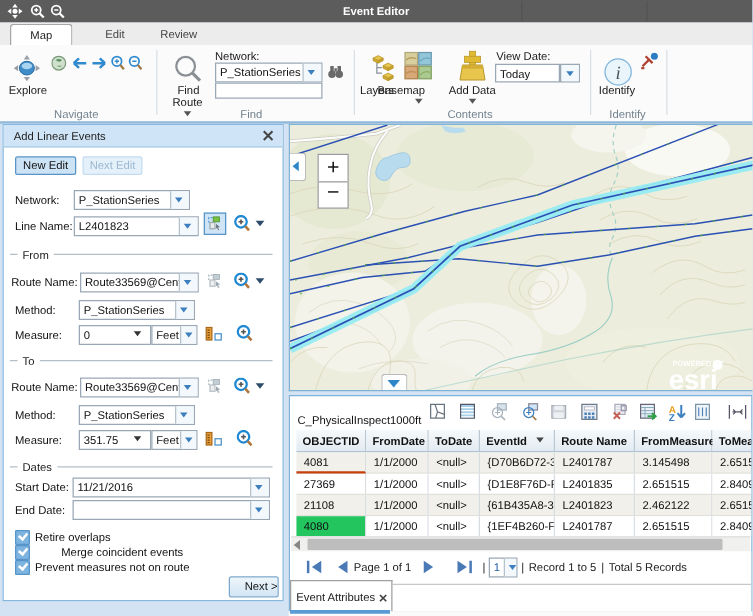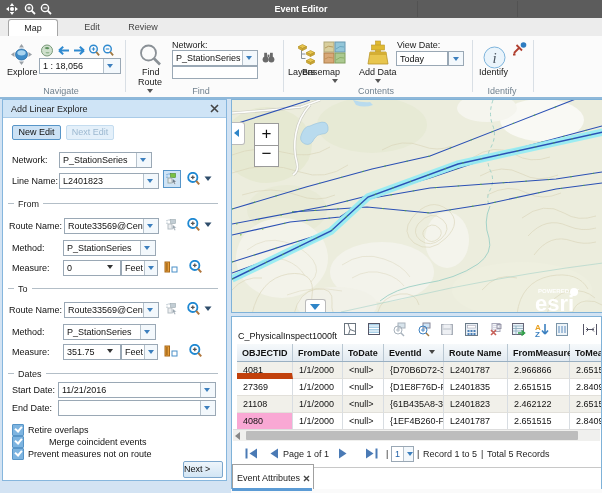--- a/index.html
+++ b/index.html
@@ -79,24 +79,20 @@
     <path d="M3.5 4 q2.6 -1.8 5 0 q-1.7 2.6 -5 0 M4.3 8.5 q2.6 1.7 4.3 0" fill="#5d8f5d"></path>
     <path d="M18 6.5 h10 M18 6.5 l4.2 -3.8 M18 6.5 l4.2 3.8" stroke="#2f8ad0" stroke-width="2" fill="none"></path>
     <path d="M43 6.5 h-10 M43 6.5 l-4.2 -3.8 M43 6.5 l-4.2 3.8" stroke="#2f8ad0" stroke-width="2" fill="none"></path>
     <circle cx="52.5" cy="5" r="3.8" fill="none" stroke="#2f8ad0" stroke-width="1.4"></circle>
     <path d="M50.8 5 h3.4 M52.5 3.3 v3.4" stroke="#2f8ad0" stroke-width="1.1"></path>
     <path d="M55.3 8 l2.8 3.4" stroke="#a07840" stroke-width="1.8"></path>
     <circle cx="66.5" cy="5" r="3.8" fill="none" stroke="#2f8ad0" stroke-width="1.4"></circle>
     <path d="M64.8 5 h3.4" stroke="#2f8ad0" stroke-width="1.1"></path>
     <path d="M69.3 8 l2.8 3.4" stroke="#a07840" stroke-width="1.8"></path>
   </svg>
-  <div class="combo" style="left:39px;top:22px;width:80px;height:14px;">
-      <div class="txt">1 : 18,056</div>
-      <div class="arr" style="width:16px"></div>
-    </div>
   <div class="glabel" style="left:21px;width:80px;">Navigate</div>
   <div class="gsep" style="left:125px;"></div>
 
   <svg class="abs" style="left:139px;top:8px" width="24" height="22" viewBox="0 0 24 22">
     <circle cx="9.5" cy="9" r="7.5" fill="none" stroke="#8a9096" stroke-width="1.8"></circle>
     <path d="M15 14.5 L21 20.5" stroke="#8a9096" stroke-width="2.6"></path>
   </svg>
   <div class="rlabel" style="left:142px;top:31px;">Find</div>
   <div class="rlabel" style="left:138px;top:41px;">Route</div>
   <div class="abs" style="left:147px;top:53px;width:0;height:0;border:3px solid transparent;border-top:4px solid #555;"></div>
@@ -175,21 +171,21 @@
   <svg class="abs" style="left:512px;top:6px" width="15" height="15" viewBox="0 0 15 15">
     <path d="M2 11 L7.5 5.5 M4.5 3 l5.5 5.5 M1 12.5 l2.5 0 M11 1.5 l2 2" stroke="#b04030" stroke-width="1.8" fill="none"></path>
     <circle cx="11.5" cy="3" r="2.8" fill="#2e7cc1"></circle>
   </svg>
   <div class="glabel" style="left:462px;width:80px;">Identify</div>
   <div class="gsep" style="left:533px;"></div>
 </div>
 
 <div id="panel" class="abs">
   <div id="panelhdr">
-      <span style="position:absolute;left:8px;top:4px;">Add Linear Explore</span>
+      <span style="position:absolute;left:8px;top:4px;">Add Linear Events</span>
     <svg style="position:absolute;right:7px;top:4px" width="9" height="9" viewBox="0 0 9 9">
         <path d="M1 1 L8 8 M8 1 L1 8" stroke="#444" stroke-width="1.6"></path>
       </svg>
   </div>
   <div class="abs" style="left:9px;top:25px;width:47px;height:13px;background:#cce2f5;border:1px solid #5795c8;border-radius:2px;font-size:9px;text-align:center;line-height:13px;color:#111;">New Edit</div>
   <div class="abs" style="left:63px;top:25px;width:46px;height:13px;background:#e4f0fa;border:1px solid #c4dcef;border-radius:2px;font-size:9px;text-align:center;line-height:13px;color:#9cb8d0;">Next Edit</div>
 
   <div class="flabel" style="left:9px;top:55px;">Network:</div>
   <div class="combo" style="left:56px;top:52px;width:91px;height:14px;">
       <div class="txt">P_StationSeries</div>
@@ -318,21 +314,21 @@
       <div class="arr"></div>
     </div>
 
   <div class="ck" style="left:9px;top:324px;"></div>
     <div class="flabel" style="left:25px;top:325px;">Retire overlaps</div>
   <div class="ck" style="left:9px;top:336px;"></div>
     <div class="flabel" style="left:25px;top:337px;padding-left:21px;">Merge coincident events</div>
   <div class="ck" style="left:9px;top:348px;"></div>
     <div class="flabel" style="left:25px;top:349px;">Prevent measures not on route</div>
 
-  <div class="abs" style="left:180px;top:361px;width:38px;height:15px;background:linear-gradient(#eef5fb,#d2e5f4);border:1px solid #7da7cd;border-radius:2px;font-size:9px;text-align:left;line-height:15px;color:#111;">Next &gt;</div>
+  <div class="abs" style="left:180px;top:361px;width:38px;height:15px;background:linear-gradient(#eef5fb,#d2e5f4);border:1px solid #7da7cd;border-radius:2px;font-size:9px;text-align:right;line-height:15px;color:#111;">Next &gt;</div>
 </div>
 
 <div id="mapwrap" class="abs">
 <svg width="371" height="214" viewBox="0 0 371 214">
   <rect width="371" height="214" fill="#ecedDd"></rect>
   <g>
     <ellipse cx="35" cy="45" rx="45" ry="38" fill="#e6e9d2"></ellipse>
     <ellipse cx="140" cy="25" rx="55" ry="28" fill="#e7ead5"></ellipse>
     <ellipse cx="55" cy="110" rx="40" ry="25" fill="#e8ead6"></ellipse>
     <ellipse cx="310" cy="20" rx="42" ry="21" fill="#f9f9f4"></ellipse>
@@ -494,42 +490,42 @@
     <div class="th" style="left:56px;width:50px;">FromDate</div>
     <div class="th" style="left:106px;width:41px;">ToDate</div>
     <div class="th" style="left:147px;width:60px;">EventId</div>
     <div class="abs" style="left:192px;top:6px;width:0;height:0;border:3.5px solid transparent;border-top:4.5px solid #444;"></div>
     <div class="th" style="left:207px;width:64px;">Route Name</div>
     <div class="th" style="left:271px;width:62px;">FromMeasure</div>
     <div class="th" style="left:333px;width:40px;">ToMea</div>
     <div class="abs" style="left:0;top:17px;width:100%;height:1px;background:#9ab0c2;"></div>
   </div>
   <div class="abs" style="left:5px;top:45px;width:364px;height:67px;overflow:hidden;font-size:0;" id="rows">
-      <div class="td" style="left:0px;top:0px;width:56px;background:#f1f0ea;border-bottom:6px solid #c2410c;">4081</div>
+      <div class="td" style="left:0px;top:0px;width:56px;background:#f1f0ea;border-bottom:2px solid #c2410c;">4081</div>
       <div class="td" style="left:56px;top:0px;width:50px;background:#f1f0ea;border-bottom:1px solid #e2e0da;">1/1/2000</div>
       <div class="td" style="left:106px;top:0px;width:41px;background:#f1f0ea;border-bottom:1px solid #e2e0da;">&lt;null&gt;</div>
       <div class="td" style="left:147px;top:0px;width:60px;background:#f1f0ea;border-bottom:1px solid #e2e0da;">{D70B6D72-3</div>
       <div class="td" style="left:207px;top:0px;width:64px;background:#f1f0ea;border-bottom:1px solid #e2e0da;">L2401787</div>
-      <div class="td" style="left:271px;top:0px;width:62px;background:#f1f0ea;border-bottom:1px solid #e2e0da;">2.966866</div>
+      <div class="td" style="left:271px;top:0px;width:62px;background:#f1f0ea;border-bottom:1px solid #e2e0da;">3.145498</div>
       <div class="td" style="left:333px;top:0px;width:40px;background:#f1f0ea;border-bottom:1px solid #e2e0da;">2.6515</div>
       <div class="td" style="left:0px;top:17px;width:56px;background:#ffffff;border-bottom:1px solid #e2e0da;">27369</div>
       <div class="td" style="left:56px;top:17px;width:50px;background:#ffffff;border-bottom:1px solid #e2e0da;">1/1/2000</div>
       <div class="td" style="left:106px;top:17px;width:41px;background:#ffffff;border-bottom:1px solid #e2e0da;">&lt;null&gt;</div>
       <div class="td" style="left:147px;top:17px;width:60px;background:#ffffff;border-bottom:1px solid #e2e0da;">{D1E8F76D-F</div>
       <div class="td" style="left:207px;top:17px;width:64px;background:#ffffff;border-bottom:1px solid #e2e0da;">L2401835</div>
       <div class="td" style="left:271px;top:17px;width:62px;background:#ffffff;border-bottom:1px solid #e2e0da;">2.651515</div>
       <div class="td" style="left:333px;top:17px;width:40px;background:#ffffff;border-bottom:1px solid #e2e0da;">2.8409</div>
       <div class="td" style="left:0px;top:34px;width:56px;background:#f1f0ea;border-bottom:1px solid #e2e0da;">21108</div>
       <div class="td" style="left:56px;top:34px;width:50px;background:#f1f0ea;border-bottom:1px solid #e2e0da;">1/1/2000</div>
       <div class="td" style="left:106px;top:34px;width:41px;background:#f1f0ea;border-bottom:1px solid #e2e0da;">&lt;null&gt;</div>
       <div class="td" style="left:147px;top:34px;width:60px;background:#f1f0ea;border-bottom:1px solid #e2e0da;">{61B435A8-3:</div>
       <div class="td" style="left:207px;top:34px;width:64px;background:#f1f0ea;border-bottom:1px solid #e2e0da;">L2401823</div>
       <div class="td" style="left:271px;top:34px;width:62px;background:#f1f0ea;border-bottom:1px solid #e2e0da;">2.462122</div>
       <div class="td" style="left:333px;top:34px;width:40px;background:#f1f0ea;border-bottom:1px solid #e2e0da;">2.6515</div>
-      <div class="td" style="left:0px;top:51px;width:56px;background:#f9a8d4;border-bottom:1px solid #e2e0da;">4080</div>
+      <div class="td" style="left:0px;top:51px;width:56px;background:#22c55e;border-bottom:1px solid #e2e0da;">4080</div>
       <div class="td" style="left:56px;top:51px;width:50px;background:#ffffff;border-bottom:1px solid #e2e0da;">1/1/2000</div>
       <div class="td" style="left:106px;top:51px;width:41px;background:#ffffff;border-bottom:1px solid #e2e0da;">&lt;null&gt;</div>
       <div class="td" style="left:147px;top:51px;width:60px;background:#ffffff;border-bottom:1px solid #e2e0da;">{1EF4B260-F(</div>
       <div class="td" style="left:207px;top:51px;width:64px;background:#ffffff;border-bottom:1px solid #e2e0da;">L2401787</div>
       <div class="td" style="left:271px;top:51px;width:62px;background:#ffffff;border-bottom:1px solid #e2e0da;">2.651515</div>
       <div class="td" style="left:333px;top:51px;width:40px;background:#ffffff;border-bottom:1px solid #e2e0da;">2.8409</div>
     </div>
   <div class="abs" style="left:1px;top:112px;width:367px;height:12px;background:#f0f0ee;border-top:1px solid #ddd;">
     <div style="position:absolute;left:2px;top:2px;width:0;height:0;border:4px solid transparent;border-right:5px solid #888;border-left:none;"></div>
     <div style="position:absolute;left:13px;top:1px;width:332px;height:9px;background:#bdbdbd;border-radius:1px;"></div>

